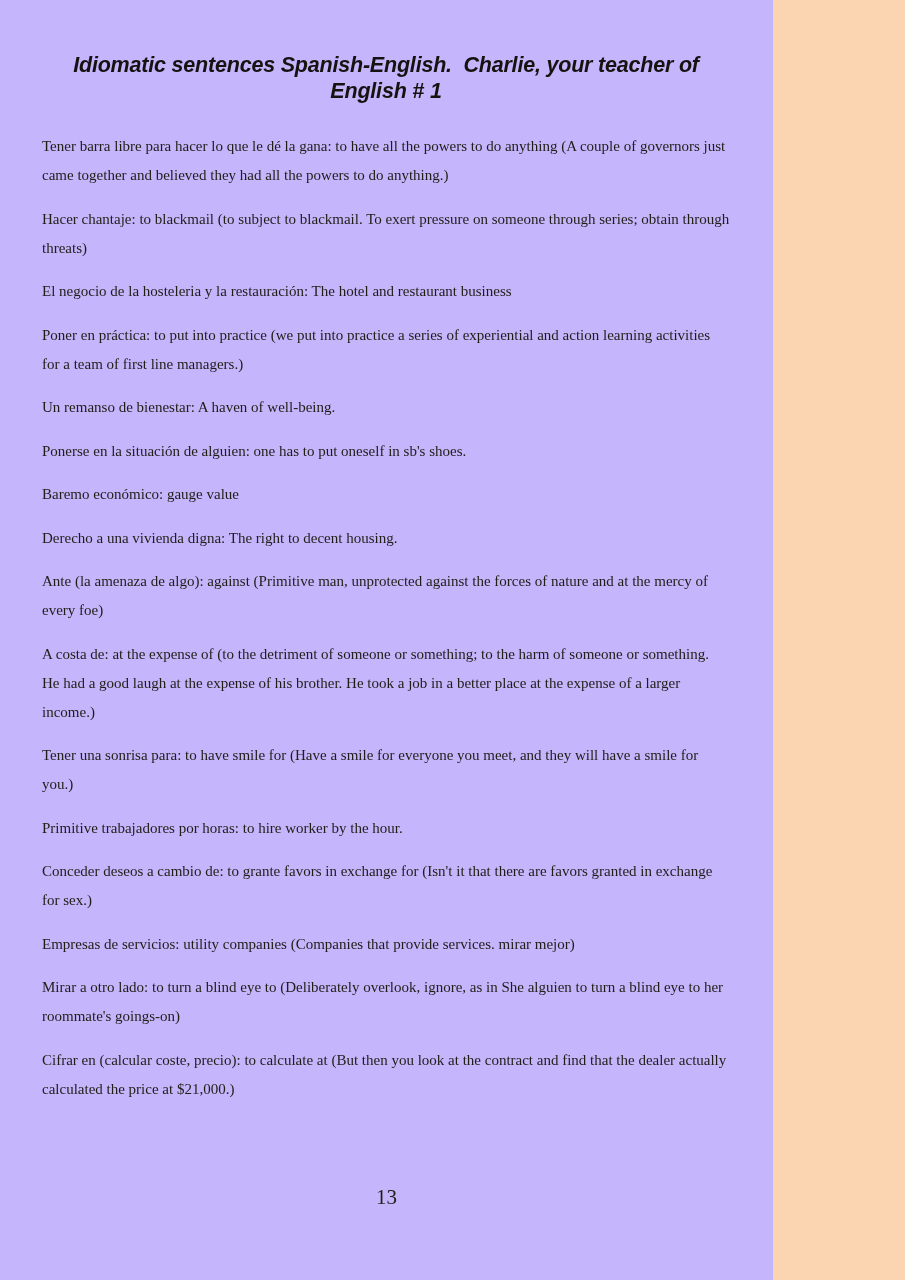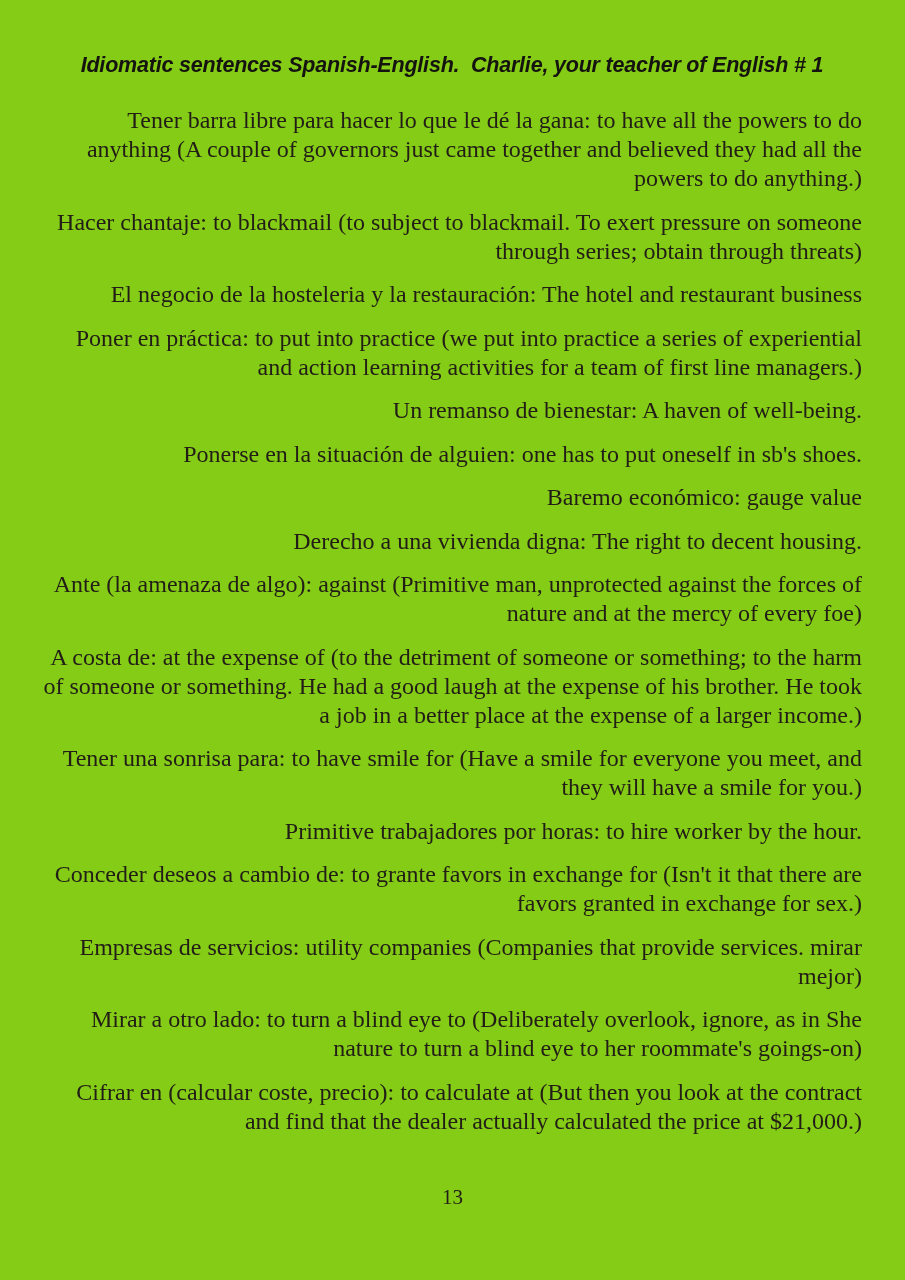--- a/index.html
+++ b/index.html
@@ -2,46 +2,46 @@
 <html><head>
 <meta charset="utf-8">
 <style>
   html, body {
     margin: 0;
     padding: 0;
     background: #fbd5b1;
   }
   .page {
     position: relative;
-    width: 905px;
+    width: 773px;
     height: 1280px;
     box-sizing: border-box;
-    background: #84cc16;
+    background: #c4b5fd;
     padding: 48px 43px 0 42px;
     font-family: "Liberation Serif", serif;
     color: #221d16;
     overflow: hidden;
   }
   .title {
     font-family: "Liberation Sans", sans-serif;
     font-style: italic;
     font-weight: bold;
     font-size: 21.5px;
     line-height: 26px;
     text-align: center;
     color: #15130f;
     margin: 4px 0 28px 0;
     white-space: pre-wrap;
     letter-spacing: -0.2px;
   }
   .content p {
-    font-size: 24px;
+    font-size: 15px;
     line-height: 29px;
     margin: 0 0 14.5px 0;
-    text-align: right;
+    text-align: left;
   }
   .page-number {
     position: absolute;
     left: 0;
     right: 0;
     bottom: 70px;
     text-align: center;
     font-size: 21px;
     color: #221d16;
   }
@@ -59,17 +59,17 @@
     <p>Un remanso de bienestar: A haven of well-being.</p>
     <p>Ponerse en la situación de alguien: one has to put oneself in sb's shoes.</p>
     <p>Baremo económico: gauge value</p>
     <p>Derecho a una vivienda digna: The right to decent housing.</p>
     <p>Ante (la amenaza de algo): against (Primitive man, unprotected against the forces of nature and at the mercy of every foe)</p>
     <p>A costa de: at the expense of (to the detriment of someone or something; to the harm of someone or something. He had a good laugh at the expense of his brother. He took a job in a better place at the expense of a larger income.)</p>
     <p>Tener una sonrisa para: to have smile for (Have a smile for everyone you meet, and they will have a smile for you.)</p>
     <p>Primitive trabajadores por horas: to hire worker by the hour.</p>
     <p>Conceder deseos a cambio de: to grante favors in exchange for (Isn't it that there are favors granted in exchange for sex.)</p>
     <p>Empresas de servicios: utility companies (Companies that provide services. mirar mejor)</p>
-    <p>Mirar a otro lado: to turn a blind eye to (Deliberately overlook, ignore, as in She nature to turn a blind eye to her roommate's goings-on)</p>
+    <p>Mirar a otro lado: to turn a blind eye to (Deliberately overlook, ignore, as in She alguien to turn a blind eye to her roommate's goings-on)</p>
     <p>Cifrar en (calcular coste, precio): to calculate at (But then you look at the contract and find that the dealer actually calculated the price at $21,000.)</p>
   </div>
   <div class="page-number">13</div>
 </div>
 
 </body></html>

